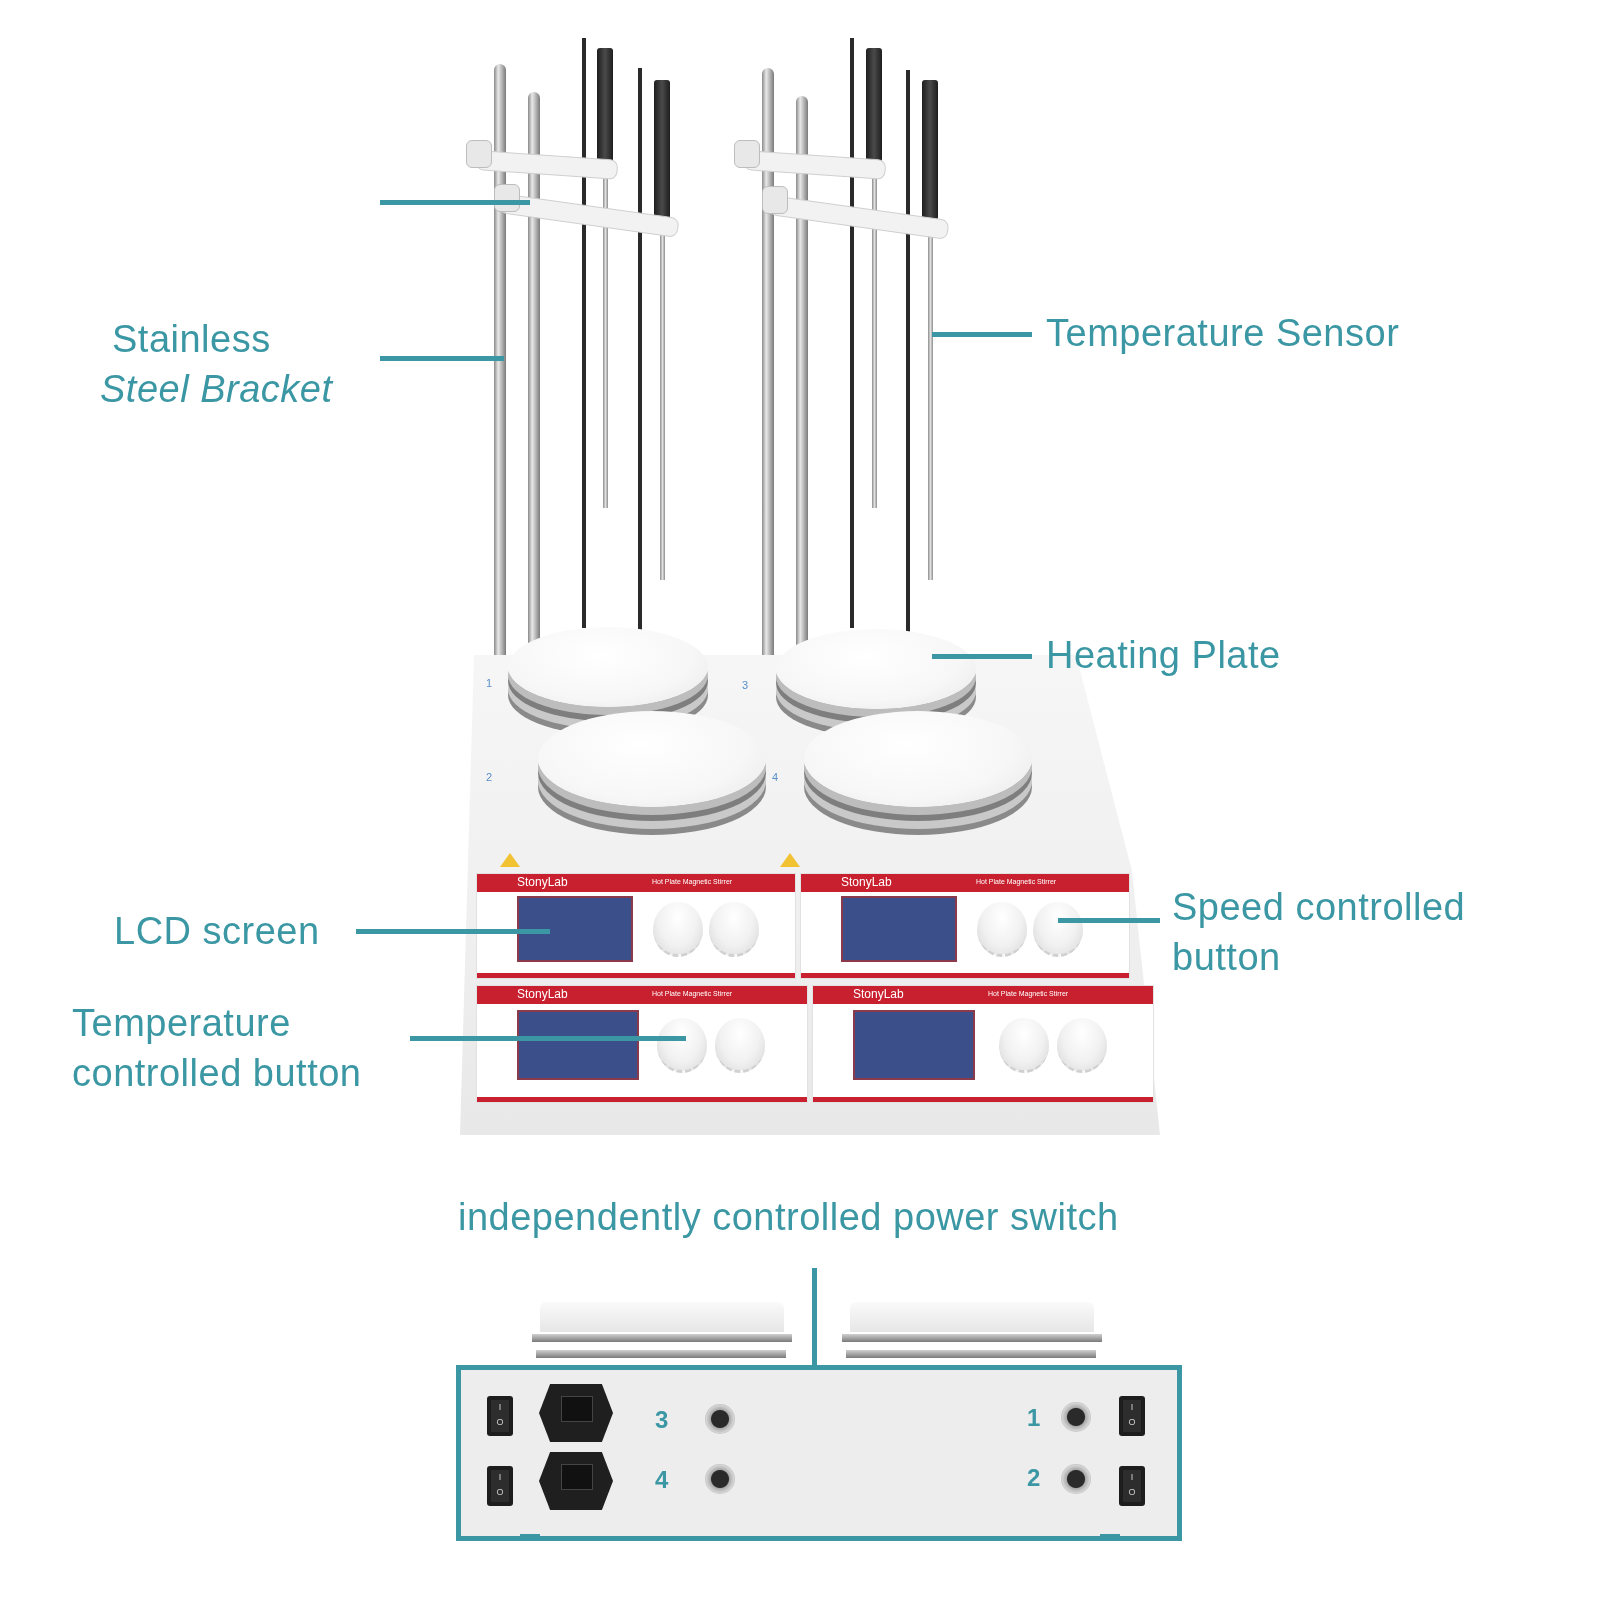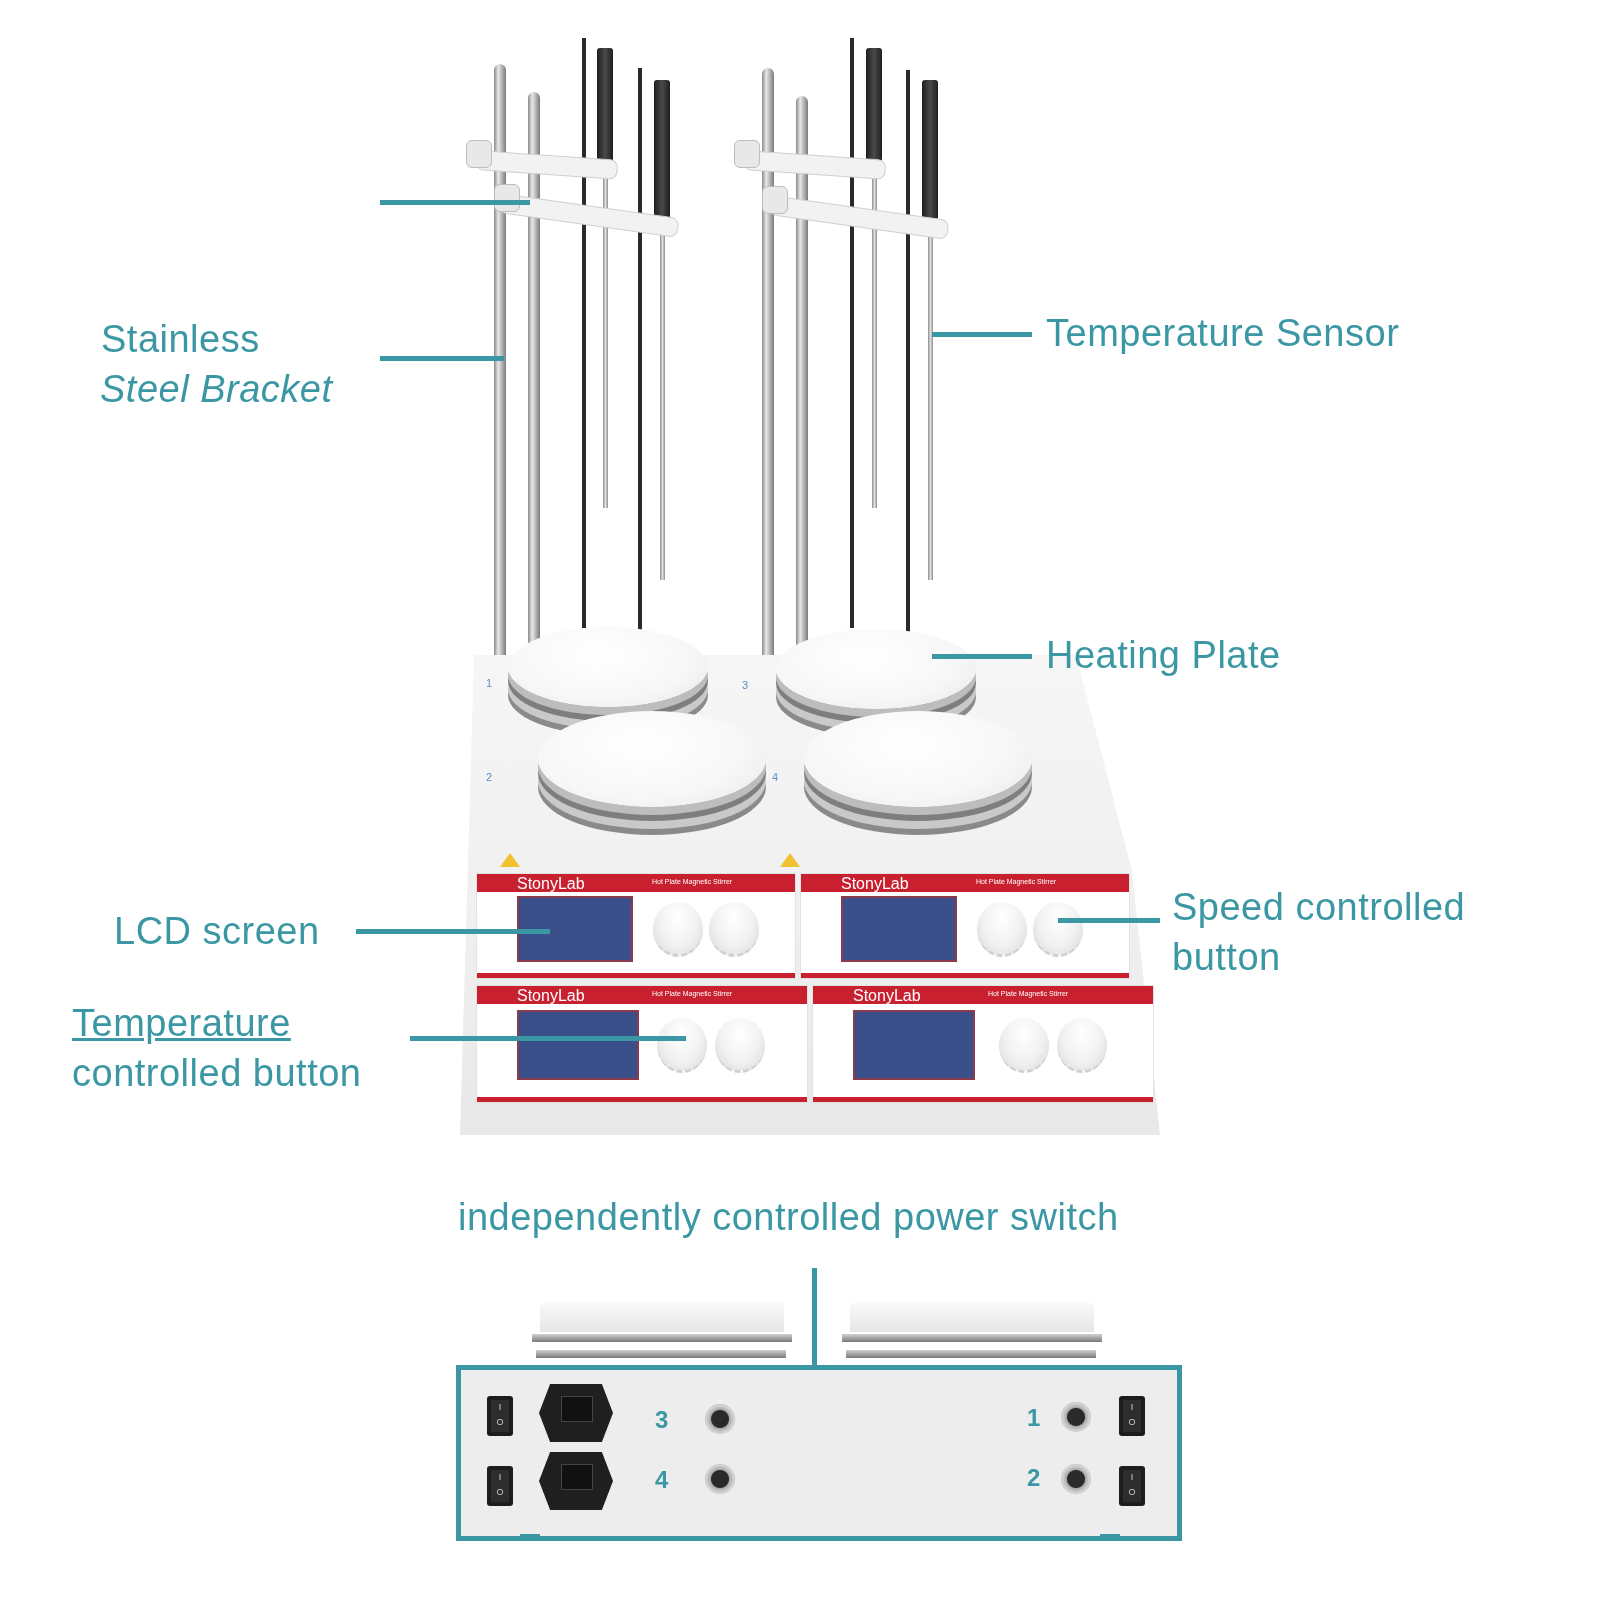--- a/index.html
+++ b/index.html
@@ -21,21 +21,21 @@
   
   #base { position:absolute; left:460px; top:655px; width:700px; height:480px; }
   .base-body { position:absolute; left:0; top:0; width:700px; height:480px;
     background:linear-gradient(180deg,#f6f6f6 0%,#efefef 60%,#e8e8e8 100%);
     clip-path:polygon(2% 0%, 88% 0%, 96% 45%, 100% 100%, 0% 100%); }
   .plate { position:absolute; border-radius:50%; background:radial-gradient(ellipse at 45% 35%,#ffffff 0%,#f7f7f7 60%,#e6e6e6 100%);
     box-shadow:0 8px 0 #bdbdbd, 0 14px 0 #7e7e7e, 0 22px 0 #c9c9c9, 0 28px 0 #8a8a8a; }
   .pos-num { position:absolute; color:#5a8fc8; font-size:11px; }
   .panel { position:absolute; background:#ffffff; border:1px solid #e2e2e2; }
   .panel-bar { position:absolute; left:0; top:0; right:0; height:18px; background:#c8202e; color:#fff; }
-  .panel-brand { position:absolute; left:40px; top:1px; font-size:16px; }
+  .panel-brand { position:absolute; left:40px; top:1px; font-size:12px; }
   .panel-title { position:absolute; left:175px; top:4px; font-size:7px; }
   .panel-bottom { position:absolute; left:0; right:0; bottom:0; height:5px; background:#c8202e; }
   .lcd { position:absolute; background:#3b4f8a; border:2px solid #8a3a4a; }
   .knob { position:absolute; width:50px; height:52px; border-radius:50%;
     background:radial-gradient(ellipse at 50% 30%,#ffffff 0%,#f1f1f1 55%,#d6d6d6 100%);
     border-bottom:3px dashed #d0d0d0; }
   .warn { position:absolute; width:0; height:0; border-left:10px solid transparent; border-right:10px solid transparent; border-bottom:14px solid #f1c232; }
 
   
   .rear-plate-top { position:absolute; height:30px; background:linear-gradient(180deg,#fafafa,#e6e6e6); border-radius:6px 6px 0 0; }
@@ -142,38 +142,38 @@
       </div>
       <div class="lcd" style="left:40px;top:24px;width:118px;height:66px;"></div>
       <div class="knob" style="left:186px;top:32px;"></div>
       <div class="knob" style="left:244px;top:32px;"></div>
       <div class="panel-bottom"></div>
     </div>
   </div>
 
   <div class="leader" style="left:380px;top:200px;width:150px;"></div>
 
-  <div class="label" style="left:101px;top:314px;">Stainless</div>
+  <div class="label" style="left:112px;top:314px;">Stainless</div>
   <div class="label" style="left:100px;top:364px;font-style:italic;">Steel Bracket</div>
   <div class="leader" style="left:380px;top:356px;width:124px;"></div>
 
   <div class="leader" style="left:932px;top:332px;width:100px;"></div>
   <div class="label" style="left:1046px;top:308px;">Temperature Sensor</div>
 
   <div class="leader" style="left:932px;top:654px;width:100px;"></div>
   <div class="label" style="left:114px;top:906px;">LCD screen</div>
 
   <div class="label" style="left:1046px;top:630px;">Heating Plate</div>
   <div class="leader" style="left:356px;top:929px;width:194px;"></div>
 
   <div class="leader" style="left:1058px;top:918px;width:102px;"></div>
   <div class="label" style="left:1172px;top:882px;">Speed controlled</div>
   <div class="label" style="left:1172px;top:932px;">button</div>
 
-  <div class="label" style="left:72px;top:998px;text-decoration:underline;">Temperature</div>
+  <div class="label" style="left:72px;top:998px;">Temperature</div>
   <div class="label" style="left:72px;top:1048px;">controlled button</div>
   <div class="leader" style="left:410px;top:1036px;width:276px;"></div>
 
   <div class="label" style="left:458px;top:1192px;">independently controlled power switch</div>
   <div class="vleader" style="left:812px;top:1268px;height:100px;"></div>
 
   <div>
     <div class="rear-plate-top" style="left:540px;top:1302px;width:244px;"></div>
     <div class="rear-plate-ring" style="left:532px;top:1334px;width:260px;"></div>
     <div class="rear-plate-ring" style="left:536px;top:1350px;width:250px;"></div>

